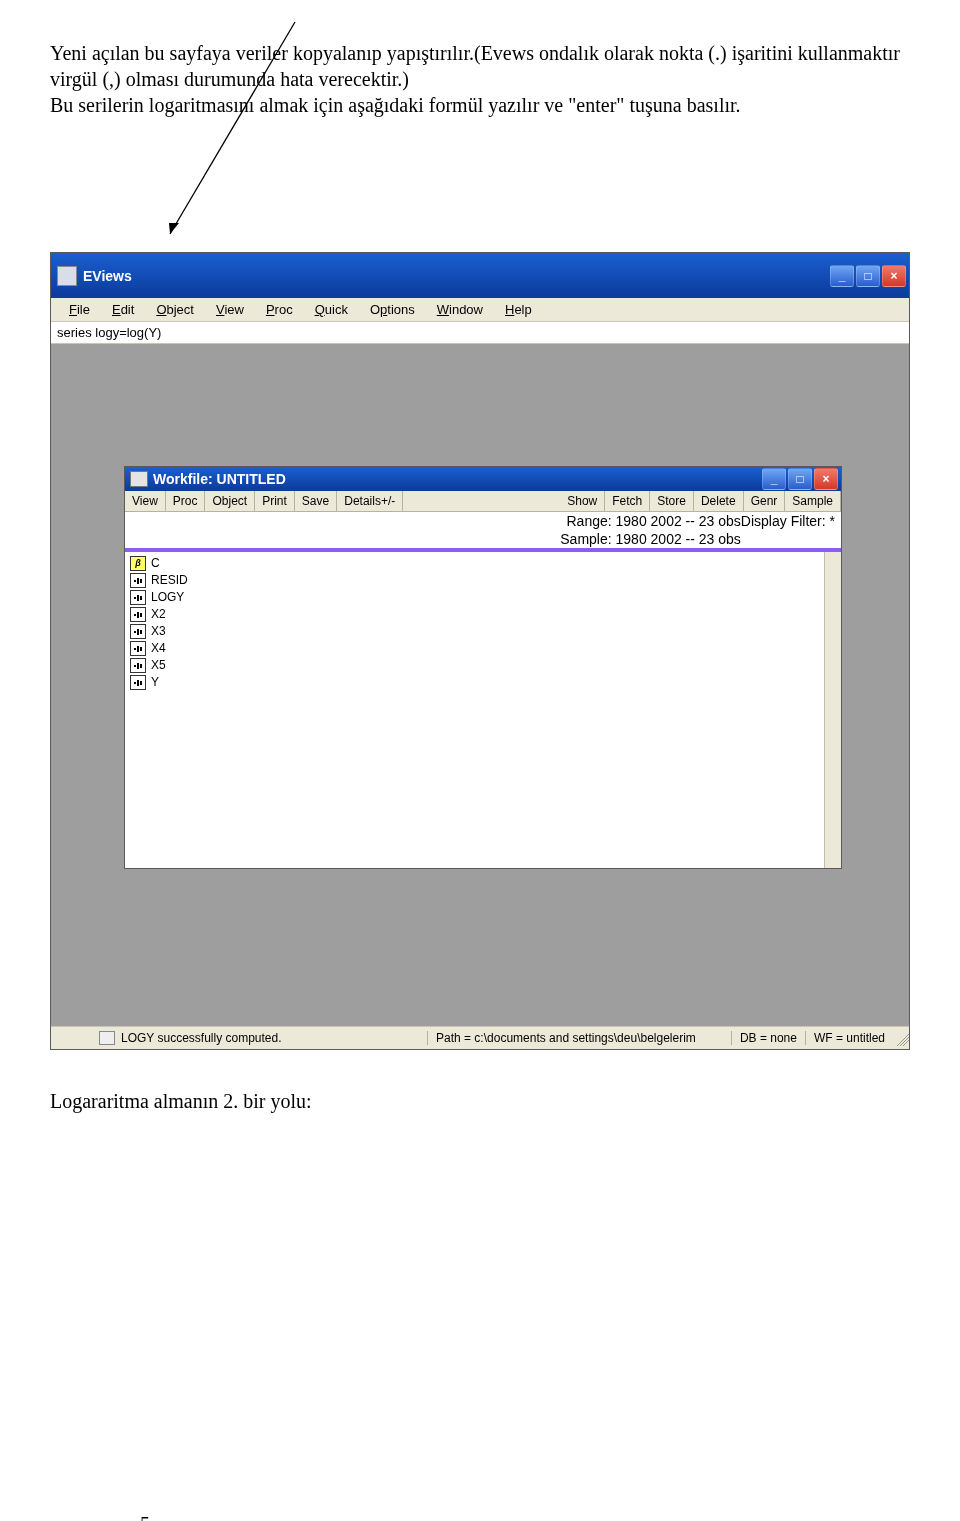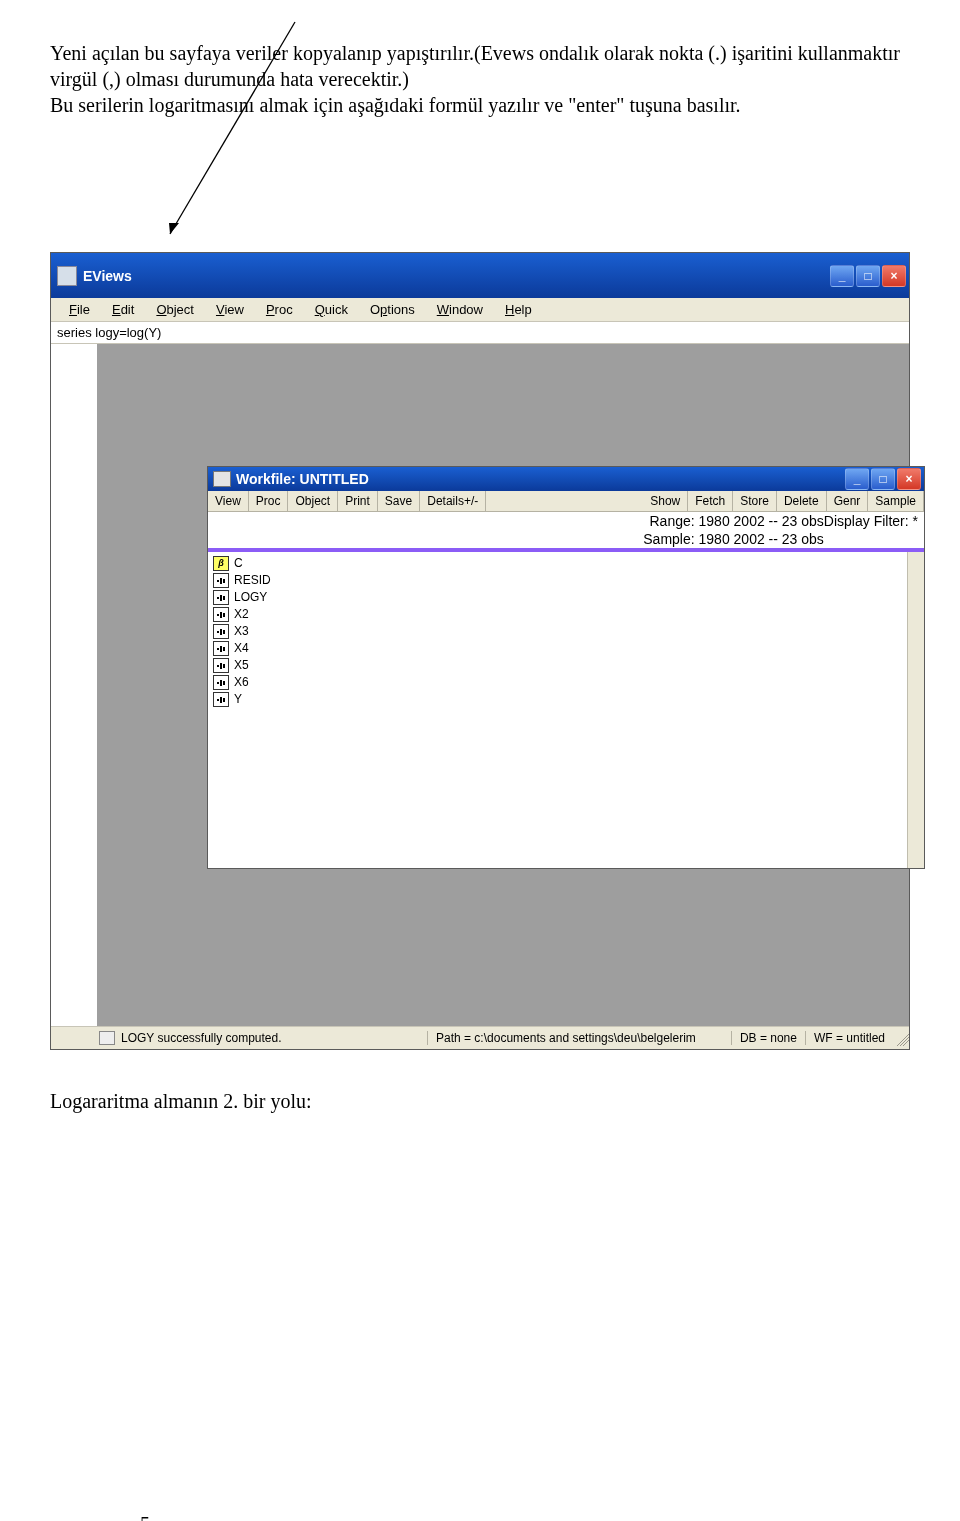--- a/index.html
+++ b/index.html
@@ -69,24 +69,23 @@
   .menubar span u { text-decoration: underline; }
   .cmdline {
     background:#fff;
     font-family: Tahoma, Arial, sans-serif;
     font-size:13px;
     padding:3px 6px;
     border-bottom:1px solid #c8c5b7;
   }
   .workspace {
     background:#9e9e9e;
-    padding:122px 22px 40px 110px;
+    padding:122px 22px 40px 73px;
     min-height:520px;
     position:relative;
-    margin-left:46px;
   }
   
   .inner-window {
     background:#fff;
     border:1px solid #5a5a5a;
     width:716px;
   }
   .inner-title {
     background: linear-gradient(to bottom,#1a5fd1,#0b3a9a);
     color:#fff;
@@ -285,24 +284,20 @@
           <div class="series-row">
               <div class="sicon series"></div>
               <span>X4</span>
             </div>
           <div class="series-row">
               <div class="sicon series"></div>
               <span>X5</span>
             </div>
           <div class="series-row">
               <div class="sicon series"></div>
-              <span>X6</span>
-            </div>
-          <div class="series-row">
-              <div class="sicon series"></div>
               <span>Y</span>
             </div>
         </div>
       </div>
     </div>
 
     <div class="statusbar">
       <div class="cell" style="flex:0 0 320px;padding-left:48px;"><span class="ic"></span><span>LOGY successfully computed.</span></div>
       <div class="cell" style="flex:1;">Path = c:\documents and settings\deu\belgelerim</div>
       <div class="cell">DB = none</div>

